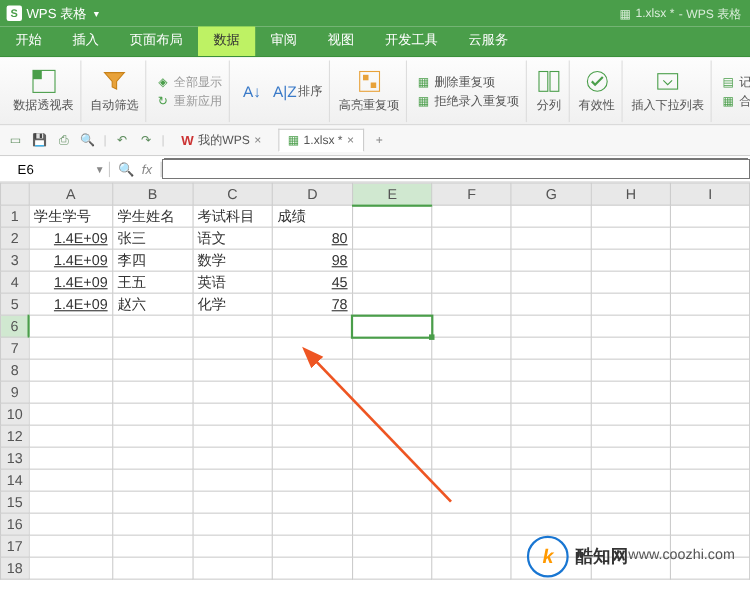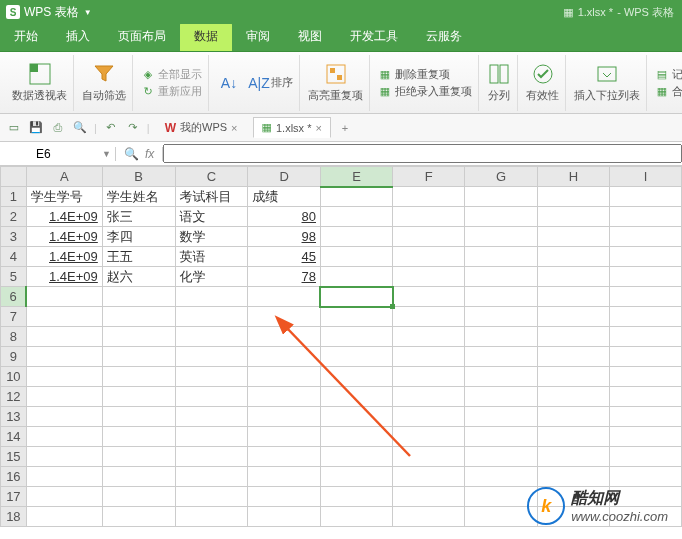--- a/index.html
+++ b/index.html
@@ -25,21 +25,21 @@
 
 .qat { height: 28px; background: #f7f7f7; border-bottom: 1px solid #ccc; display: flex; align-items: center; padding: 0 6px; gap: 6px; font-size: 11px; }
 .qat-icon { width: 16px; height: 16px; display: inline-flex; align-items: center; justify-content: center; color: #5a8a5a; cursor: pointer; }
 .doc-tab { display: flex; align-items: center; gap: 4px; padding: 3px 8px; border: 1px solid transparent; font-size: 11px; color: #555; }
 .doc-tab.active { background: #fff; border: 1px solid #ccc; border-bottom: 1px solid #fff; }
 .doc-tab .close { color: #888; font-size: 11px; }
 .wps-tab-icon { color: #c33; font-weight: bold; font-size: 12px; }
 .xls-tab-icon { color: #4a9e4a; }
 
 .namebox-row { height: 24px; background: #fff; border-bottom: 1px solid #ccc; display: flex; align-items: center; font-size: 12px; }
-.namebox { width: 116px; border-right: 1px solid #ccc; padding-left: 36px; display: flex; align-items: center; justify-content: space-between; padding-right: 4px; }
+.namebox { width: 100px; border-right: 1px solid #ccc; padding-left: 16px; display: flex; align-items: center; justify-content: space-between; padding-right: 4px; }
 .namebox .dd { color: #888; font-size: 9px; }
 .fx-icons { display: flex; align-items: center; gap: 6px; padding: 0 8px; border-right: 1px solid #ccc; color: #888; }
 .fx-bar { flex: 1; padding-left: 6px; }
 
 .grid-wrap { position: relative; height: 373px; overflow: hidden; }
 .grid { border-collapse: collapse; table-layout: fixed; font-size: 13px; color: #333; }
 .grid th, .grid td { border: 1px solid #ccc; height: 20px; padding: 0 4px; font-weight: normal; }
 .grid .corner { width: 26px; background: #e8e8e8; }
 .grid .colh { width: 78px; background: #e8e8e8; text-align: center; color: #555; }
 .grid .rowh { width: 26px; background: #e8e8e8; text-align: center; color: #555; }
@@ -47,21 +47,21 @@
 .grid td.txt-r { text-align: right; text-decoration: underline; }
 .grid .colh.sel { background: #d0e8d0; border-bottom: 2px solid #4a9e4a; }
 .grid .rowh.sel { background: #d0e8d0; border-right: 2px solid #4a9e4a; }
 .selected-cell { outline: 2px solid #4a9e4a; outline-offset: -1px; position: relative; }
 .selected-cell::after { content:""; position:absolute; right:-3px; bottom:-3px; width:5px; height:5px; background:#4a9e4a; }
 
 .arrow-svg { position: absolute; top: 0; left: 0; pointer-events: none; }
 
 .watermark { position: absolute; right: 14px; bottom: 14px; display: flex; align-items: center; gap: 6px; }
 .wm-logo { width: 38px; height: 38px; border-radius: 50%; border: 2px solid #1976d2; display: flex; align-items: center; justify-content: center; color: #f90; font-weight: bold; font-size: 18px; font-style: italic; }
-.wm-txt { display: flex; flex-direction: column; font-size: 13px; color: #555; font-style: italic; }
+.wm-txt { display: flex; flex-direction: row; font-size: 13px; color: #555; }
 .wm-txt .b { font-weight: bold; font-size: 16px; color: #333; }
 </style>
 </head>
 <body>
 
 <div class="titlebar">
   <div class="titlebar-left">
     <span class="titlebar-logo">S</span>
     <span>WPS 表格</span>
     <span class="titlebar-dd">▼</span>

